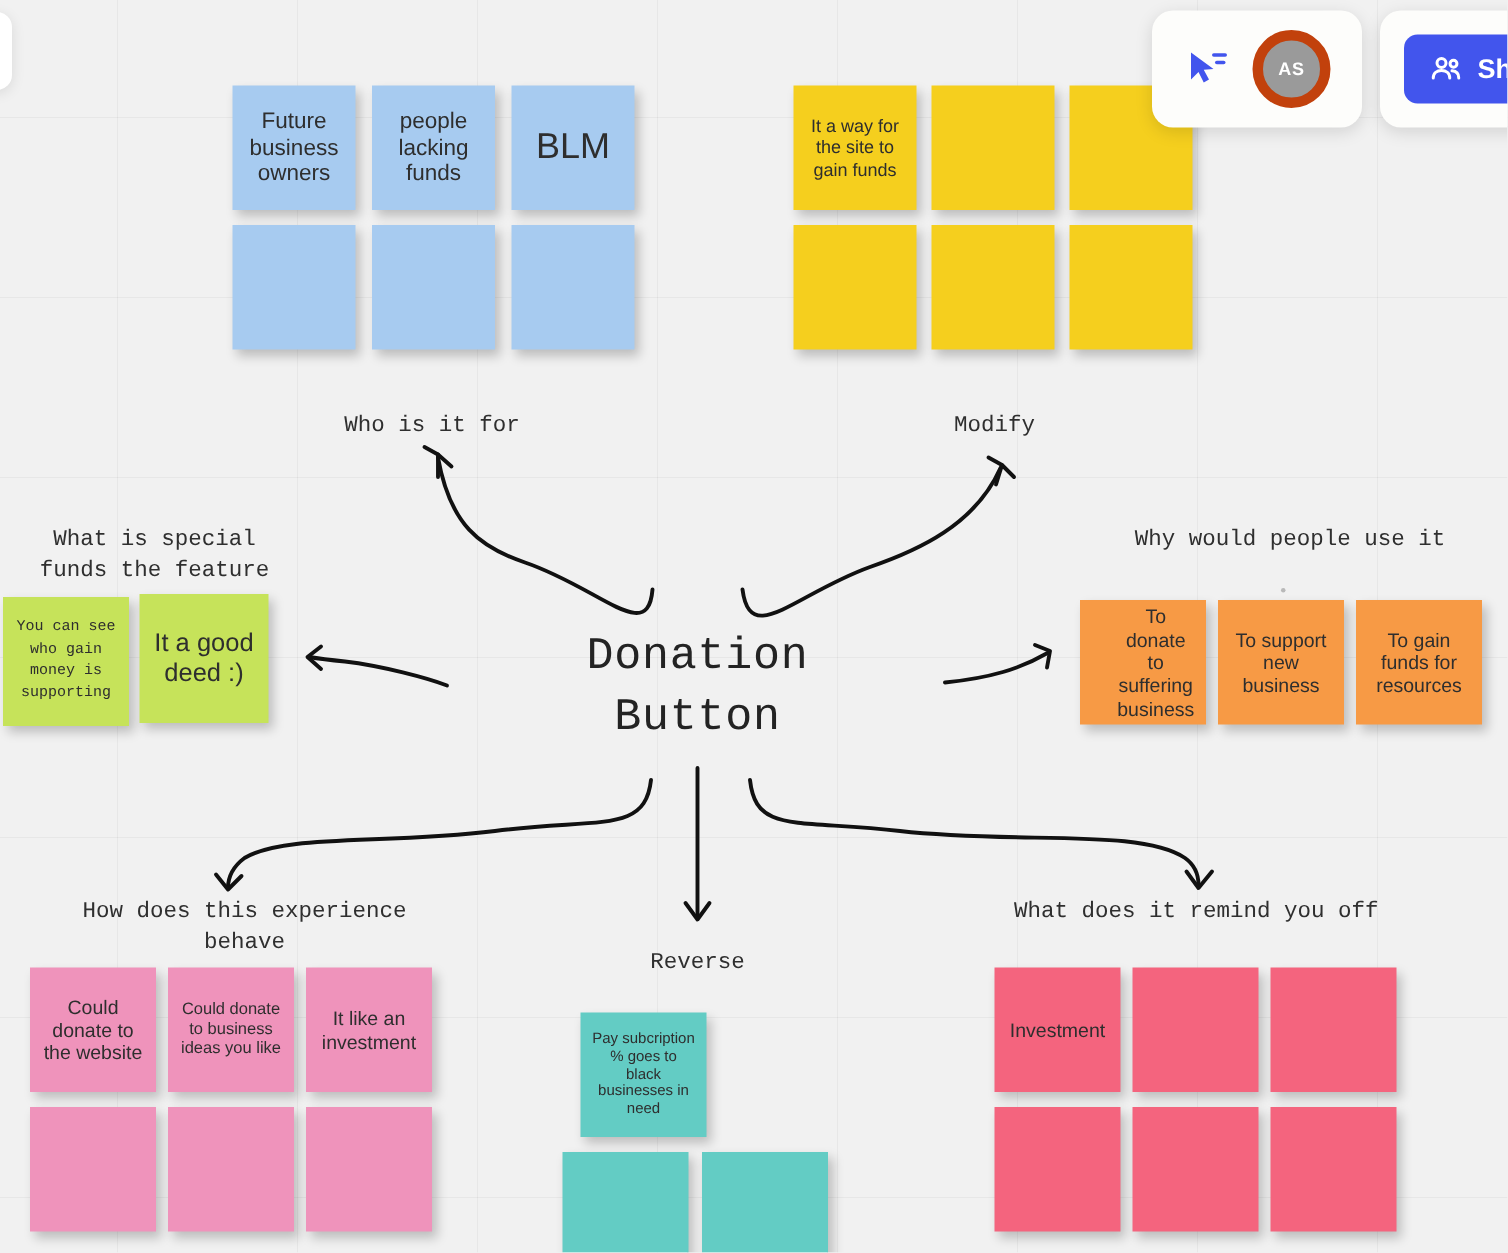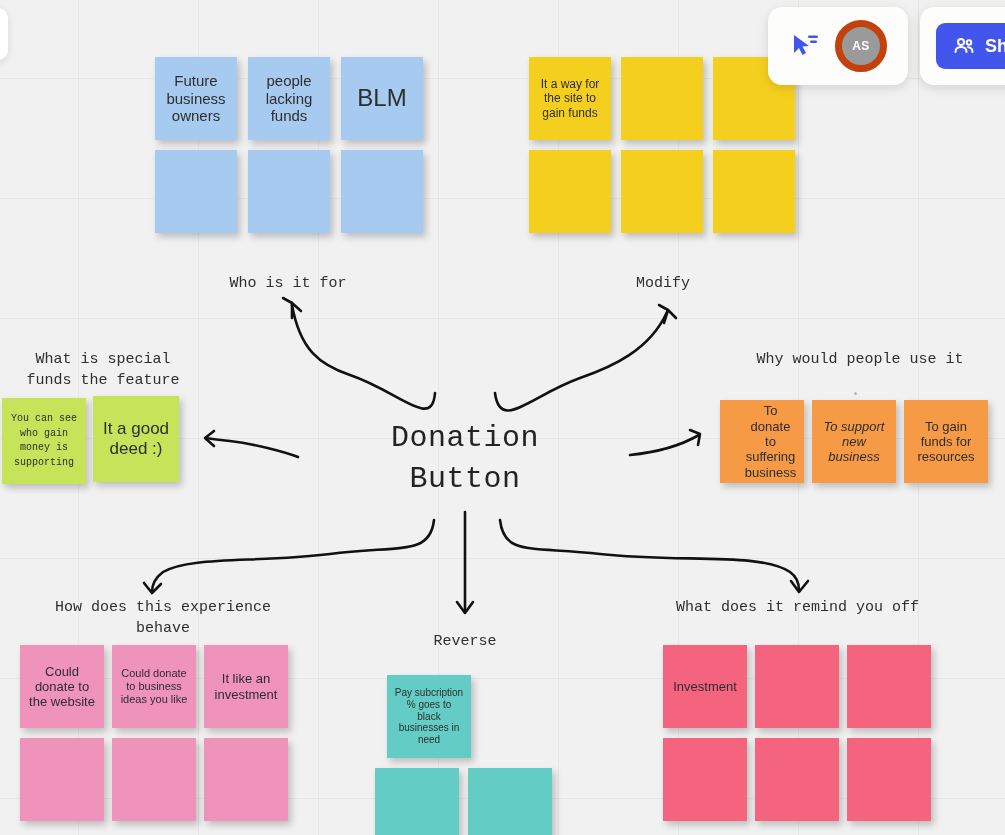--- a/index.html
+++ b/index.html
@@ -237,21 +237,21 @@
     </div>
   <div class="note" style="left:93px; top:396px; width:86px; height:86px; background:#c6e35a; font-size:17px;">
     <span class="txt">It a good deed :)</span>
     </div>
 
   <div class="glabel" style="left:735px; top:350px; width:250px;">Why would people use it</div>
 
   <div class="note" style="left:720px; top:400px; width:84px; height:83px; background:#f79a45; font-size:13px;padding-left:24px;">
     <span class="txt">To donate to suffering business</span>
     </div>
-  <div class="note" style="left:812px; top:400px; width:84px; height:83px; background:#f79a45; font-size:13px;font-style:italic;">
+  <div class="note" style="left:812px; top:400px; width:84px; height:83px; background:#f79a45; font-size:13px;">
     <span class="txt">To support new business</span>
     </div>
   <div class="note" style="left:904px; top:400px; width:84px; height:83px; background:#f79a45; font-size:13px;">
     <span class="txt">To gain funds for resources</span>
     </div>
 
   <div class="glabel" style="left:28px; top:598px; width:270px;">How does this experience
 behave</div>
 
   <div class="note" style="left:20px; top:645px; width:84px; height:83px; background:#ef93bb; font-size:13px;">

